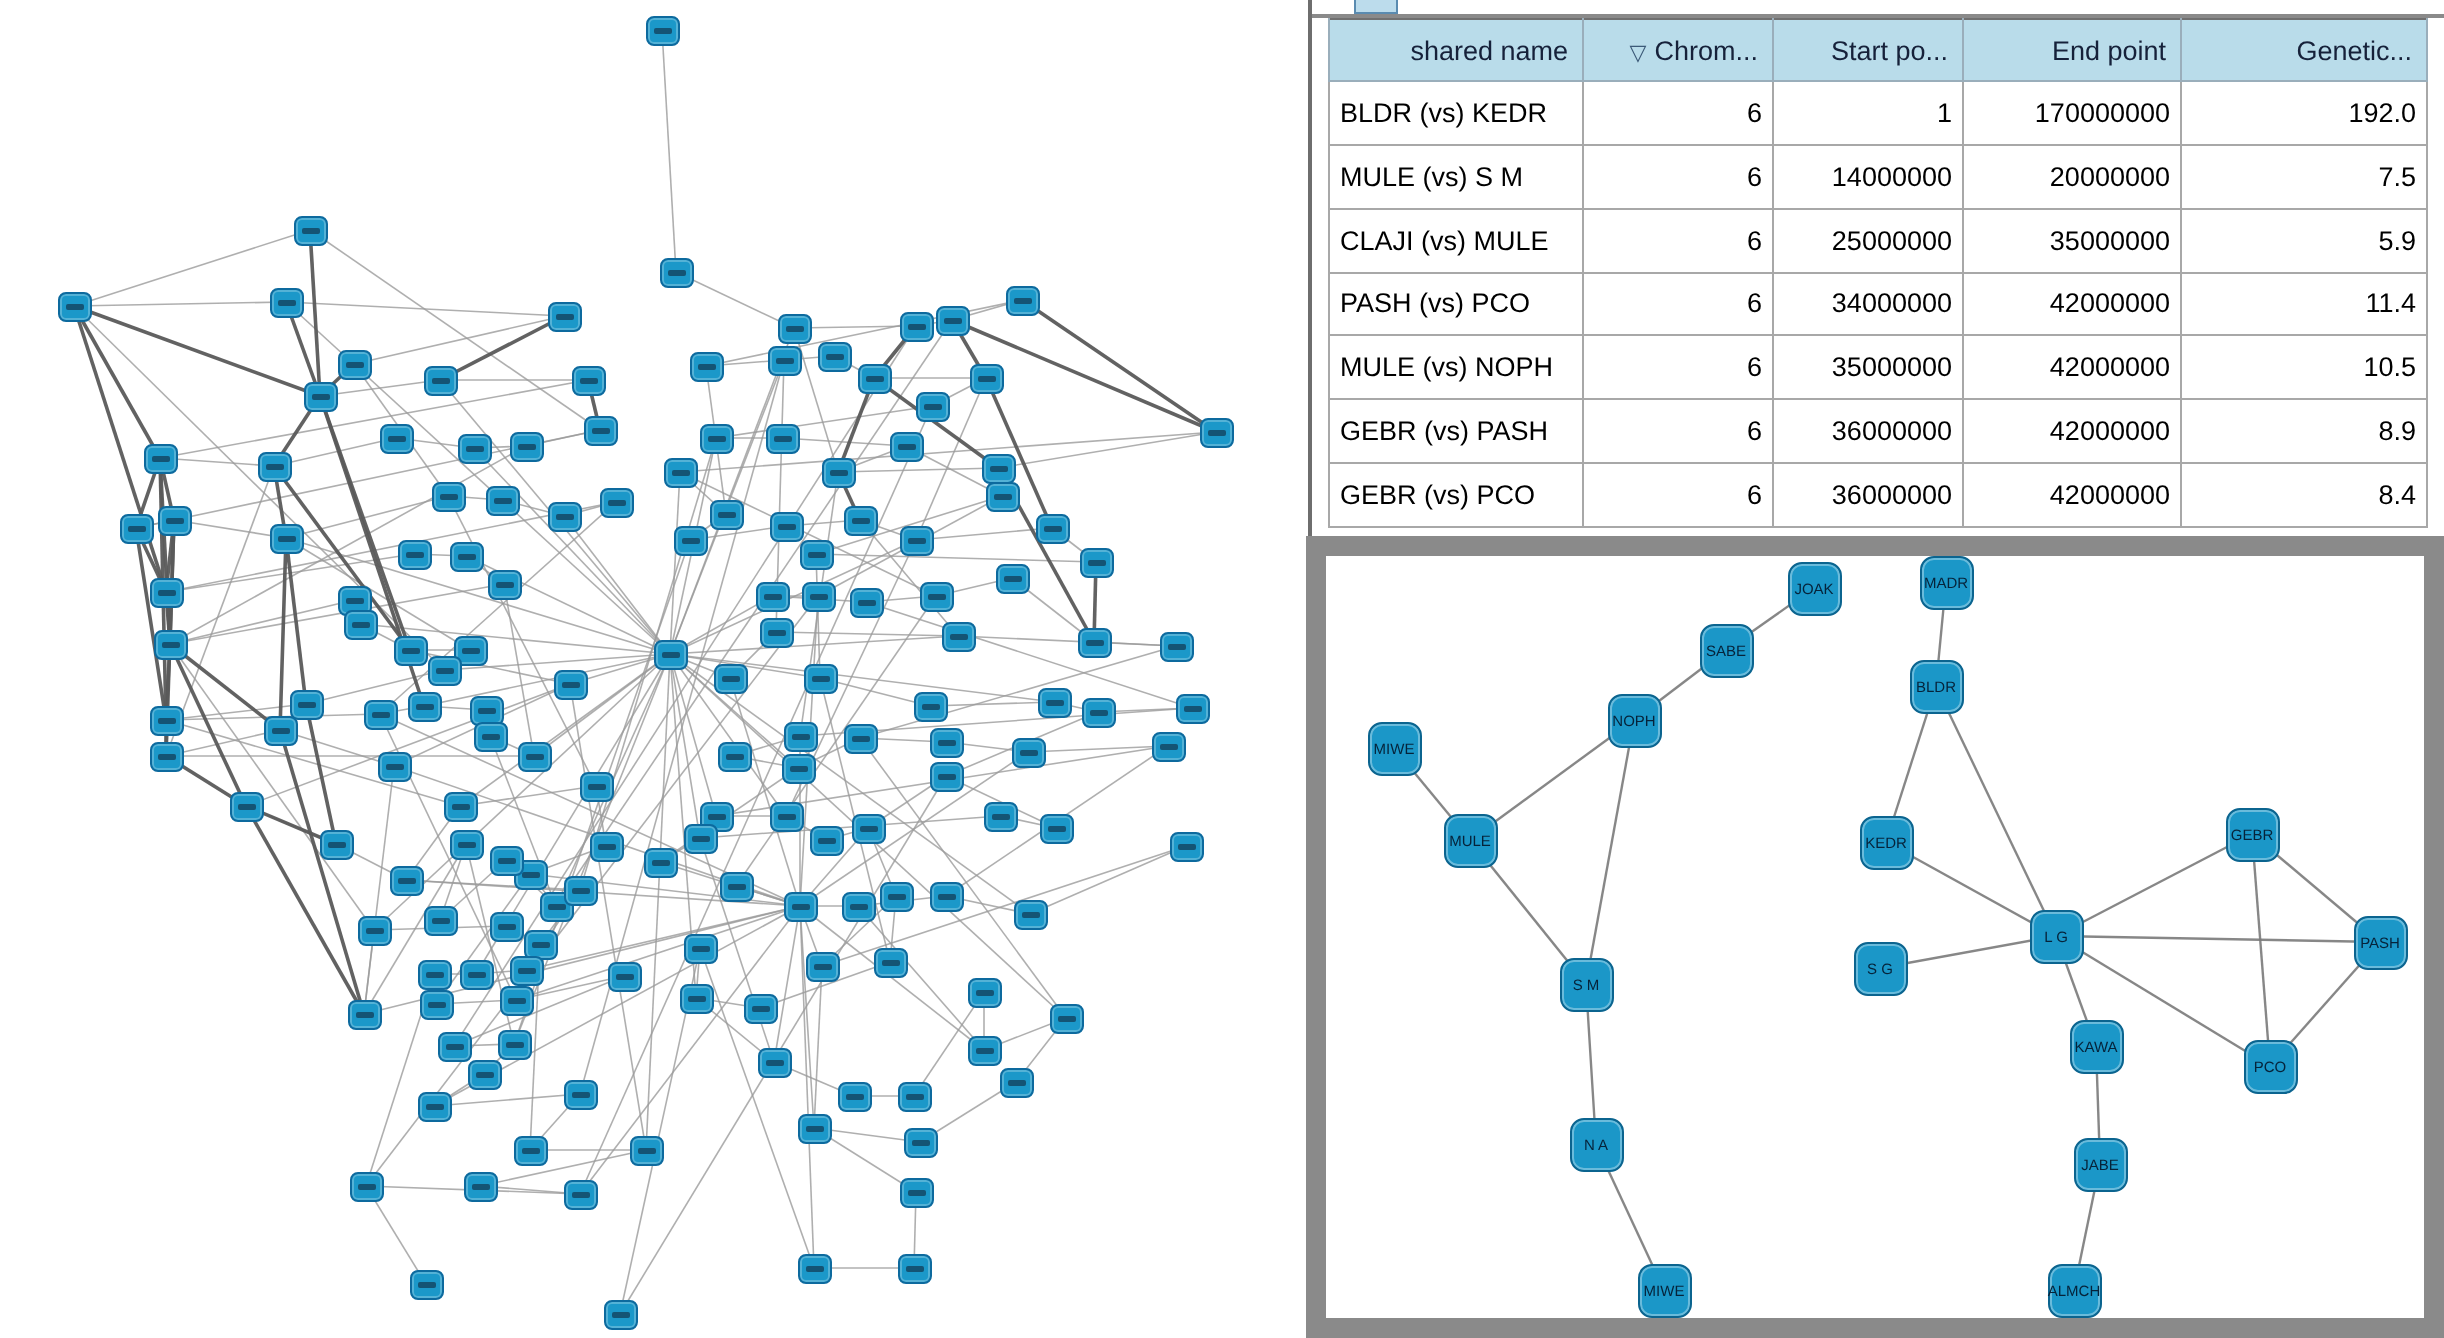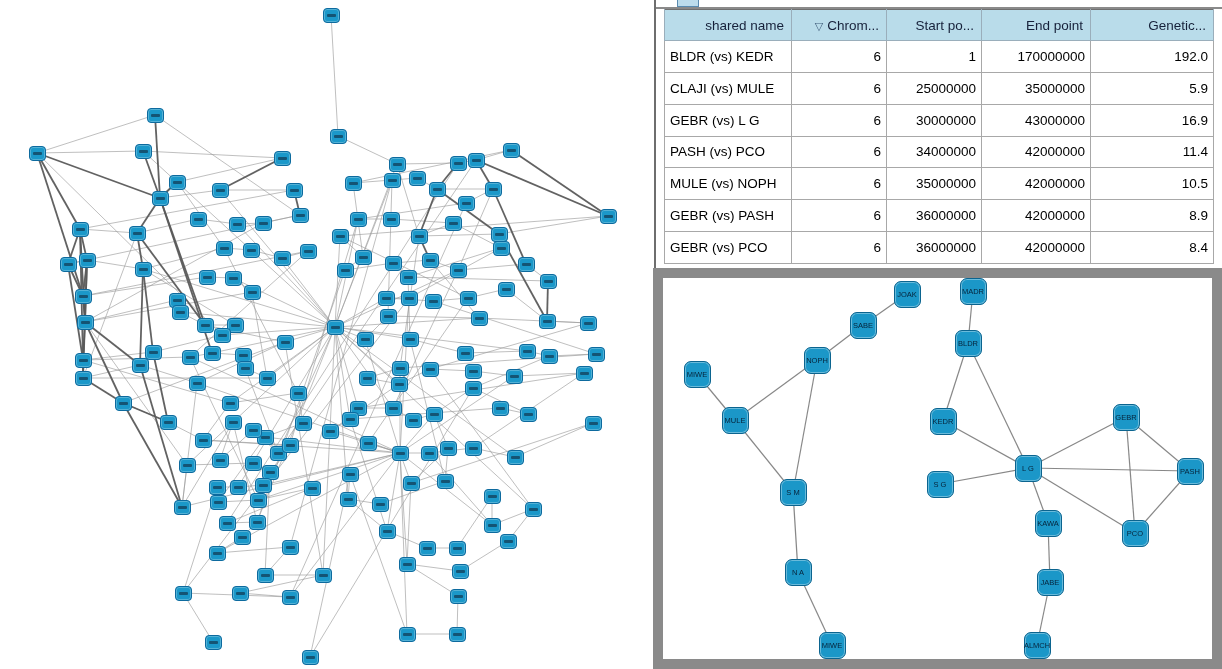--- a/index.html
+++ b/index.html
@@ -550,32 +550,32 @@
     </thead>
     <tbody>
         <tr>
           <td class="c-name">BLDR (vs) KEDR</td>
           <td class="c-num">6</td>
           <td class="c-num">1</td>
           <td class="c-num">170000000</td>
           <td class="c-num">192.0</td>
         </tr>
         <tr>
+          <td class="c-name">MULE (vs) S M</td>
+          <td class="c-num">6</td>
+          <td class="c-num">14000000</td>
+          <td class="c-num">20000000</td>
+          <td class="c-num">7.5</td>
+        </tr>
+        <tr>
           <td class="c-name">CLAJI (vs) MULE</td>
           <td class="c-num">6</td>
           <td class="c-num">25000000</td>
           <td class="c-num">35000000</td>
           <td class="c-num">5.9</td>
-        </tr>
-        <tr>
-          <td class="c-name">GEBR (vs) L G</td>
-          <td class="c-num">6</td>
-          <td class="c-num">30000000</td>
-          <td class="c-num">43000000</td>
-          <td class="c-num">16.9</td>
         </tr>
         <tr>
           <td class="c-name">PASH (vs) PCO</td>
           <td class="c-num">6</td>
           <td class="c-num">34000000</td>
           <td class="c-num">42000000</td>
           <td class="c-num">11.4</td>
         </tr>
         <tr>
           <td class="c-name">MULE (vs) NOPH</td>

